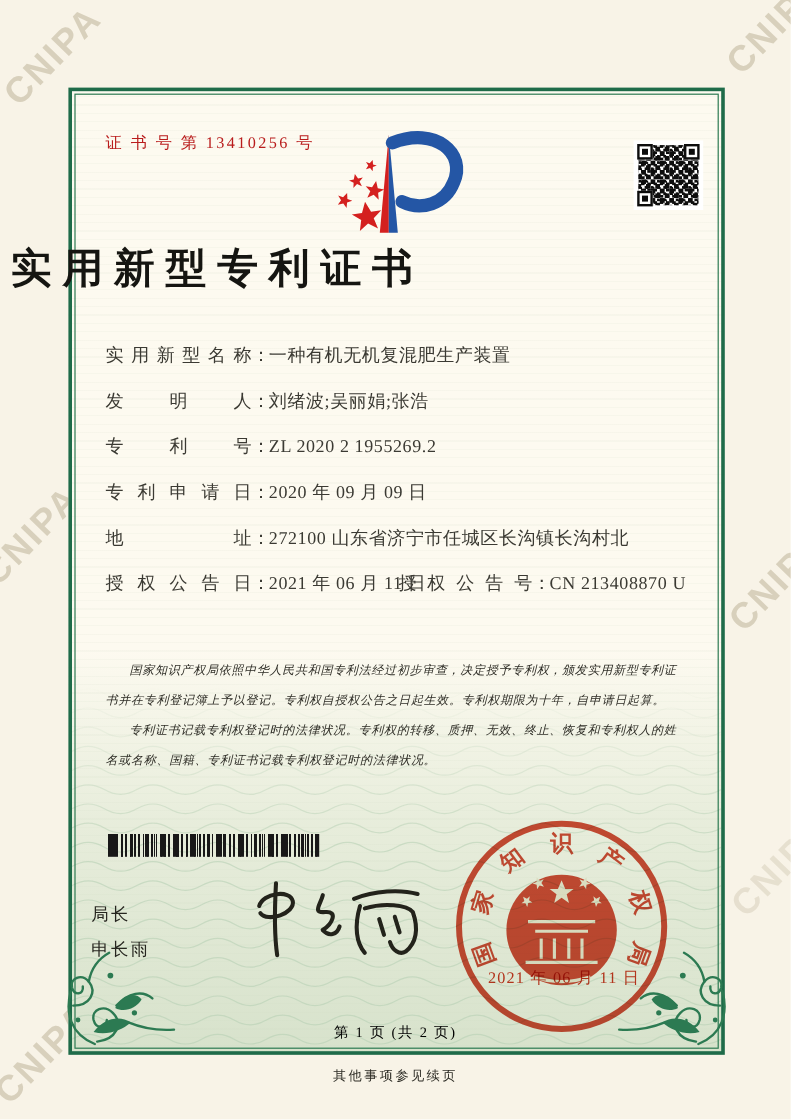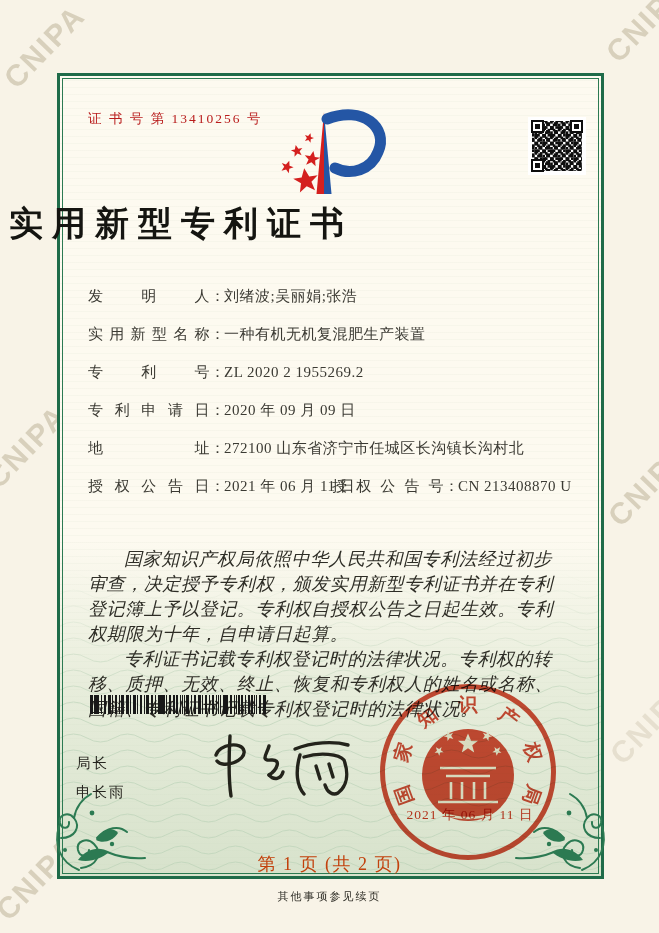--- a/index.html
+++ b/index.html
@@ -62,21 +62,21 @@
   .frow { position:relative; height:21px; margin-bottom:17px; white-space:nowrap; }
   .flabel { display:inline-block; width:122px; text-align:justify; text-align-last:justify;
             letter-spacing:.5px; vertical-align:top; }
   .fcolon { display:inline-block; width:14px; }
   .fvalue { letter-spacing:.5px; }
   .grant-no-pair { position:absolute; left:244px; top:0; }
   .grant-no-pair .flabel { width:112px; }
 
   
   .paras { position:absolute; left:88px; top:547px; width:480px; z-index:4;
-           font-size:18px; line-height:25px; color:#2e2d26; font-style:italic; }
+           font-size:10px; line-height:25px; color:#2e2d26; font-style:italic; }
   .paras p { text-indent:2em; letter-spacing:.6px; }
 
   
   .barcode { position:absolute; left:90px; top:695px; width:176px; height:19px; z-index:4;
              background-image:
                repeating-linear-gradient(90deg,#181818 0 1.5px,transparent 1.5px 3.6px),
                repeating-linear-gradient(90deg,transparent 0 2px,#181818 2px 3.2px,transparent 3.2px 9px),
                repeating-linear-gradient(90deg,transparent 0 5px,#181818 5px 7.4px,transparent 7.4px 13px); }
 
   
@@ -89,21 +89,21 @@
           opacity:.9; mix-blend-mode:multiply; }
   .seal-ring { position:absolute; inset:0; border:5px solid #cf3a22; border-radius:50%; }
   .seal-char { position:absolute; font-size:19px; font-weight:bold; color:#cf3a22;
                line-height:1; transform-origin:center; }
   .seal-emblem { position:absolute; left:40px; top:38px; }
   .seal-date { position:absolute; left:385px; top:806px; width:170px; z-index:6; text-align:center;
                font-size:13.5px; color:#cf3a22; letter-spacing:1px; mix-blend-mode:multiply; }
 
   
   .page-num { position:absolute; left:0; right:0; top:852px; z-index:4; text-align:center;
-              font-size:18px; letter-spacing:1.5px; color:#c2410c; }
+              font-size:12px; letter-spacing:1.5px; color:#000000; }
   .footer-note { position:absolute; left:0; right:0; top:889px; z-index:4; text-align:center;
                  font-size:11px; letter-spacing:2px; color:#2e2d26; }
 </style>
 </head>
 <body>
 
 <div class="page">
 
   <span class="wm wm1">CNIPA</span>
   <span class="wm wm2">CNIPA</span>
@@ -203,24 +203,24 @@
     <div class="qr-mod"></div>
     <div class="finder finder-tl"></div>
     <div class="finder finder-tr"></div>
     <div class="finder finder-bl"></div>
   </div>
 
   <h1 class="doc-title">实用新型专利证书</h1>
 
   <div class="fields">
     <div class="frow">
+      <span class="flabel">实用新型名称</span><span class="fcolon">：</span><span class="fvalue">一种有机无机复混肥生产装置</span>
+    </div>
+    <div class="frow">
       <span class="flabel">发明人</span><span class="fcolon">：</span><span class="fvalue">刘绪波;吴丽娟;张浩</span>
-    </div>
-    <div class="frow">
-      <span class="flabel">实用新型名称</span><span class="fcolon">：</span><span class="fvalue">一种有机无机复混肥生产装置</span>
     </div>
     <div class="frow">
       <span class="flabel">专利号</span><span class="fcolon">：</span><span class="fvalue">ZL 2020 2 1955269.2</span>
     </div>
     <div class="frow">
       <span class="flabel">专利申请日</span><span class="fcolon">：</span><span class="fvalue">2020 年 09 月 09 日</span>
     </div>
     <div class="frow">
       <span class="flabel">地址</span><span class="fcolon">：</span><span class="fvalue">272100 山东省济宁市任城区长沟镇长沟村北</span>
     </div>

